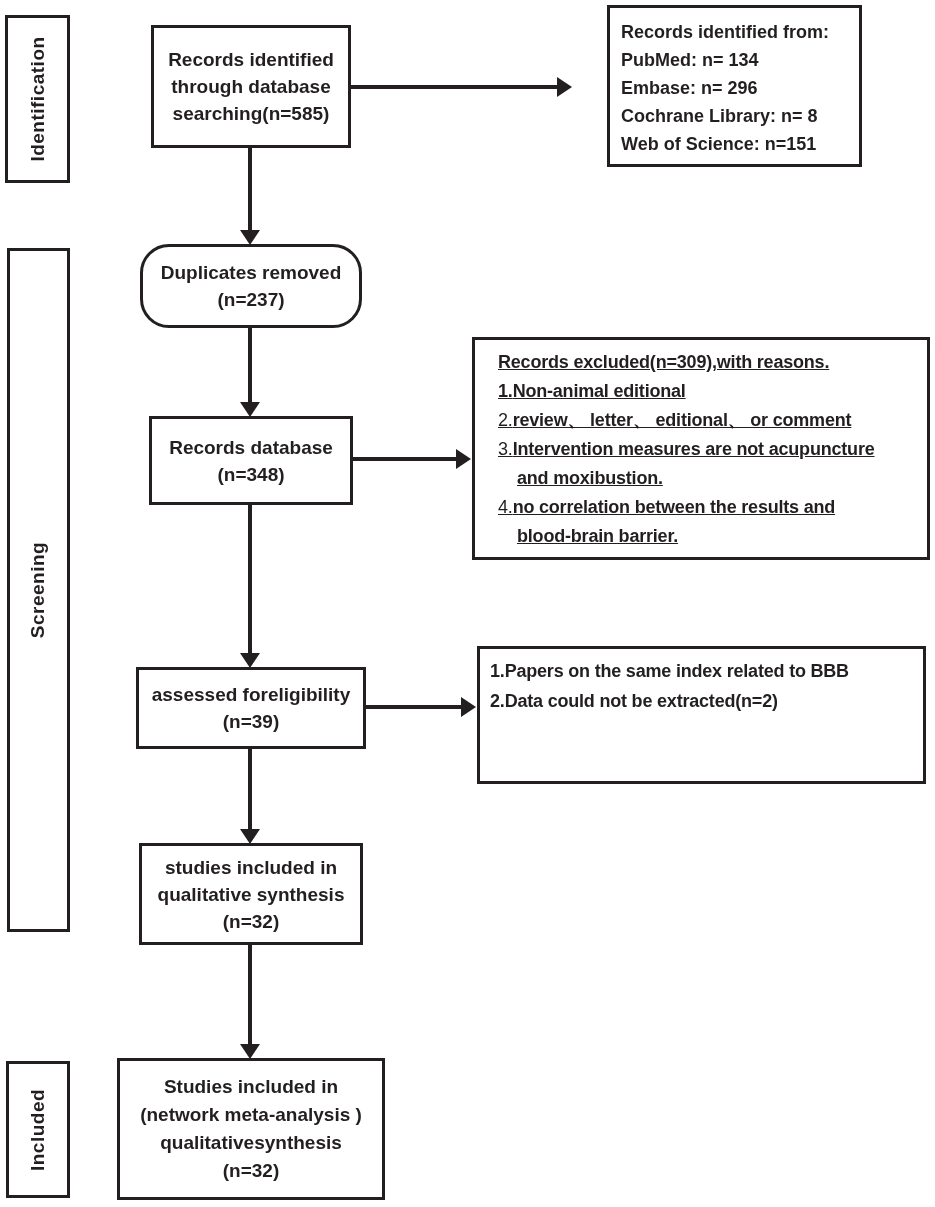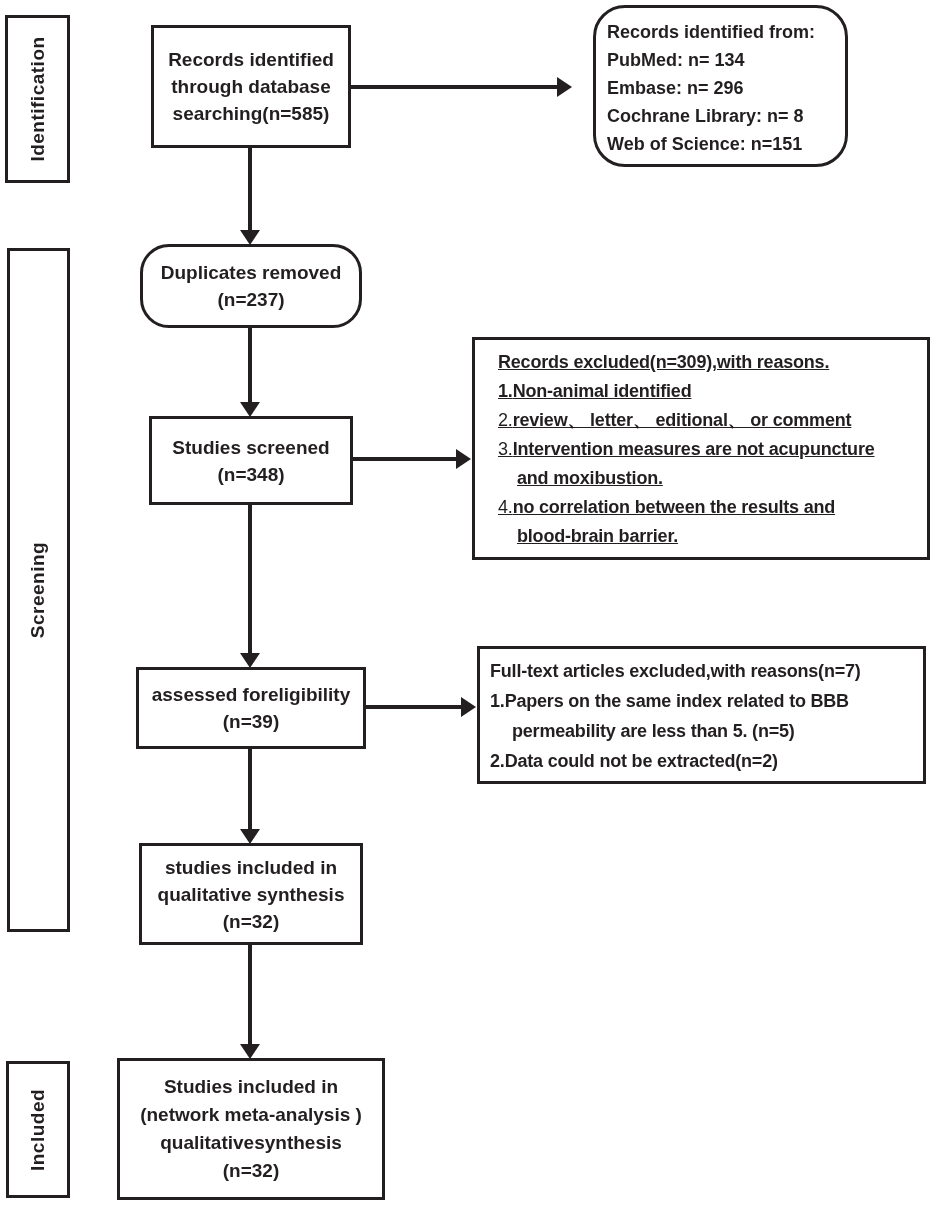--- a/index.html
+++ b/index.html
@@ -88,57 +88,55 @@
   <div class="stage" style="left:6px; top:1061px; width:64px; height:137px;">
     <span class="rot">Included</span>
   </div>
 
   <div class="fbox c" id="box-identified" style="left:151px; top:25px; width:200px; height:123px;">
       <div class="line">Records identified</div>
       <div class="line">through database</div>
       <div class="line">searching(n=585)</div>
     </div>
 
-  <div class="fbox" id="box-sources" style="left:593px; top:5px; width:255px; height:162px;border-radius:32px;">
+  <div class="fbox" id="box-sources" style="left:607px; top:5px; width:255px; height:162px;">
       <div class="line">Records identified from:</div>
       <div class="line">PubMed: n= 134</div>
       <div class="line">Embase: n= 296</div>
       <div class="line">Cochrane Library: n= 8</div>
       <div class="line">Web of Science: n=151</div>
     </div>
 
   <div class="fbox c" id="box-duplicates" style="left:140px; top:244px; width:222px; height:84px;border-radius:29px;">
       <div class="line">Duplicates removed</div>
       <div class="line">(n=237)</div>
     </div>
 
   <div class="fbox c" id="box-screened" style="left:149px; top:416px; width:204px; height:89px;">
-      <div class="line">Studies screened</div>
+      <div class="line">Records database</div>
       <div class="line">(n=348)</div>
     </div>
 
   <div class="fbox" id="box-records-excluded" style="left:472px; top:337px; width:458px; height:223px;">
       <div class="line">Records excluded(n=309),with reasons.</div>
-      <div class="line"><span class="marker">1.</span><span>Non-animal identified</span></div>
+      <div class="line"><span class="marker">1.</span><span>Non-animal editional</span></div>
       <div class="line"><span class="marker normal">2.</span><span>review、 letter、 editional、 or comment</span></div>
       <div class="line"><span class="marker normal">3.</span><span>Intervention measures are not acupuncture</span></div>
       <div class="line indent"><span>and moxibustion.</span></div>
       <div class="line"><span class="marker normal">4.</span><span>no correlation between the results and</span></div>
       <div class="line indent"><span>blood-brain barrier.</span></div>
     </div>
 
   <div class="fbox c" id="box-eligibility" style="left:136px; top:667px; width:230px; height:82px;">
       <div class="line">assessed foreligibility</div>
       <div class="line">(n=39)</div>
     </div>
 
   <div class="fbox" id="box-fulltext" style="left:477px; top:646px; width:449px; height:138px;">
-      <div class="line">Full-text articles excluded,with reasons(n=7)</div>
       <div class="line"><span class="marker">1.</span><span>Papers on the same index related to BBB</span></div>
-      <div class="line indent"><span>permeability are less than 5. (n=5)</span></div>
       <div class="line"><span class="marker">2.</span><span>Data could not be extracted(n=2)</span></div>
     </div>
 
   <div class="fbox c" id="box-qualitative" style="left:139px; top:843px; width:224px; height:102px;">
       <div class="line">studies included in</div>
       <div class="line">qualitative synthesis</div>
       <div class="line">(n=32)</div>
     </div>
 
   <div class="fbox c" id="box-final" style="left:117px; top:1058px; width:268px; height:142px;">

